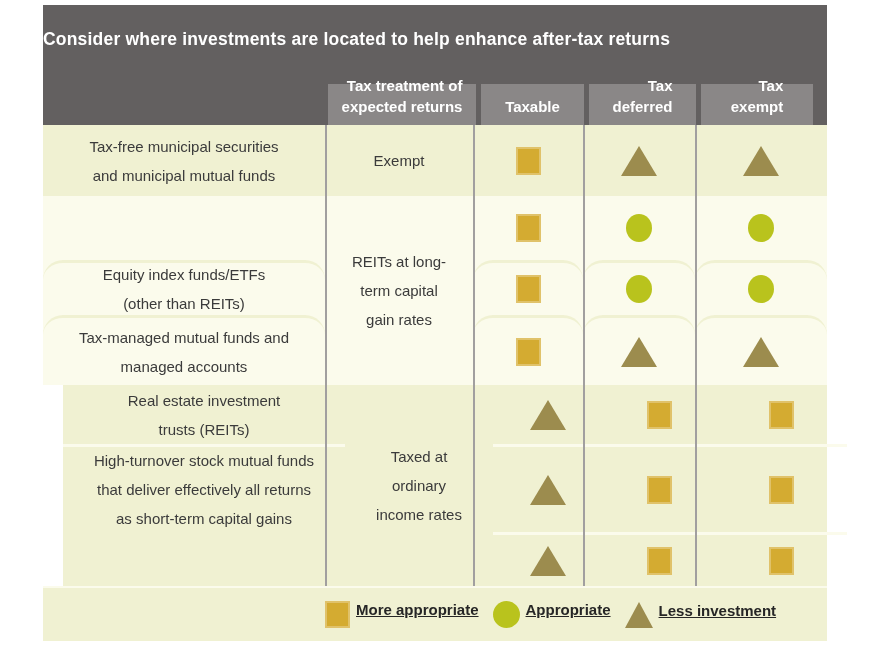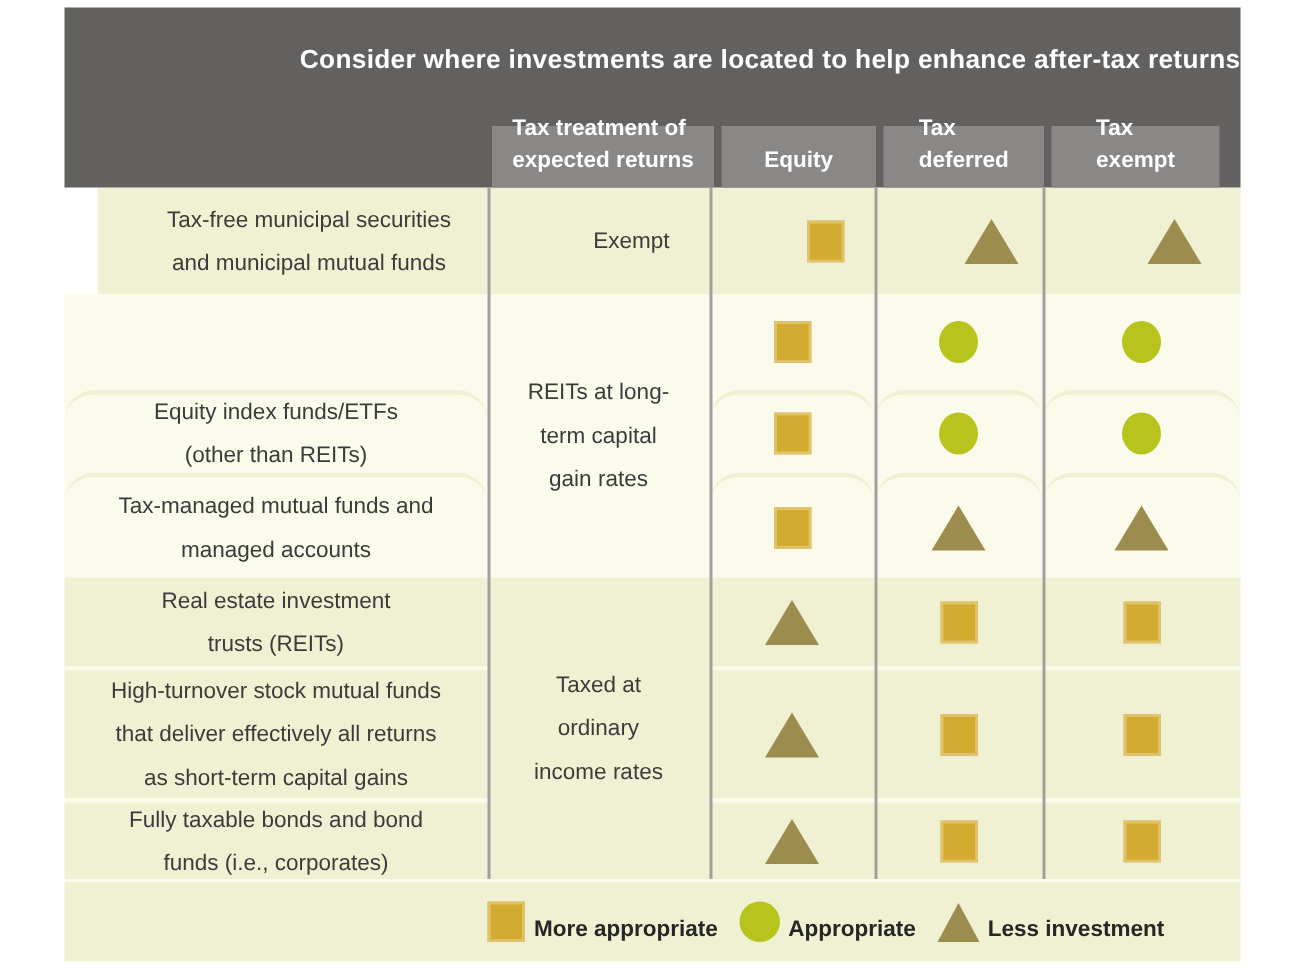--- a/index.html
+++ b/index.html
@@ -7,68 +7,68 @@
     --c-band_light:#fbfbec; --c-square:#d4ab31; --c-circle:#b9c31d;
     --c-triangle:#9c8c4e; --c-divider:#a19f9f; --c-body_text:#3b3b3b;
     --c-legend_text:#262626; --c-header_text:#ffffff;
   }
   *{margin:0;padding:0;box-sizing:border-box;}
   body{width:875px;height:653px;background:#ffffff;font-family:"Liberation Sans",sans-serif;position:relative;overflow:hidden;}
   .container{position:absolute;left:43px;top:5px;width:784px;height:636px;}
 
   
   .banner{position:relative;width:784px;height:120px;background:var(--c-banner);}
-  .title{position:absolute;top:24px;left:0;right:0;text-align:right;color:var(--c-header_text);
+  .title{position:absolute;top:24px;left:0;right:0;text-align:left;color:var(--c-header_text);
          font-size:17.5px;font-weight:bold;letter-spacing:.2px;}
   .hbox{position:absolute;bottom:0;height:41px;background:var(--c-header_box);color:var(--c-header_text);
-        font-size:15px;font-weight:bold;line-height:21px;text-align:left;white-space:pre-line;
+        font-size:15px;font-weight:bold;line-height:21px;text-align:right;white-space:pre-line;
         display:flex;align-items:flex-end;justify-content:center;padding-bottom:8px;}
   .hbox1{left:285px;width:148px;}
   .hbox2{left:438px;width:103px;}
   .hbox3{left:546px;width:107px;}
   .hbox4{left:658px;width:112px;}
 
   
   .section{display:grid;grid-template-columns:282px 148px 110px 112px 132px;}
-  .sec1{grid-template-rows:71px;background:var(--c-band_yellow);margin-left:22px;}
+  .sec1{grid-template-rows:71px;background:var(--c-band_yellow);}
   .sec2{grid-template-rows:64px 55px 70px;background:var(--c-band_light);}
-  .sec3{grid-template-rows:59px 88px 54px;background:var(--c-band_yellow);}
+  .sec3{grid-template-rows:59px 88px 54px;background:var(--c-band_yellow);margin-left:20px;}
   .cell{display:flex;align-items:center;justify-content:center;text-align:center;
         color:var(--c-body_text);font-size:15px;line-height:29px;white-space:pre-line;}
   .sec2 .sep{border-top:3px solid var(--c-band_yellow);border-radius:20px;}
   .sec3 .sep{border-top:3px solid var(--c-band_light);}
 
   
   .sym{display:inline-block;}
   .sym-square{width:25px;height:28px;background:var(--c-square);box-shadow:inset 0 0 0 2px rgba(255,255,255,.28);}
   .sym-circle{width:26px;height:28px;border-radius:50%;background:var(--c-circle);}
   .sym-triangle{width:0;height:0;border-left:18px solid transparent;border-right:18px solid transparent;
                 border-bottom:30px solid var(--c-triangle);}
 
   
   .legend{height:55px;background:var(--c-band_yellow);border-top:2px solid var(--c-band_light);
           display:flex;align-items:center;padding-left:282px;gap:14px;}
-  .legend-item{display:flex;align-items:flex-end;gap:6px;font-weight:bold;font-size:15px;color:var(--c-legend_text);}
+  .legend-item{display:flex;align-items:flex-start;gap:6px;font-weight:bold;font-size:15px;color:var(--c-legend_text);text-decoration:underline;}
   .legend .sym-square{width:25px;height:27px;}
   .legend .sym-circle{width:27px;height:27px;}
   .legend .sym-triangle{border-left-width:14px;border-right-width:14px;border-bottom-width:26px;}
 
   
   .vline{position:absolute;top:120px;height:461px;width:2px;background:var(--c-divider);z-index:2;}
 </style>
 </head>
 <body>
 
 <div class="container">
 
   <div class="banner">
     <div class="title">Consider where investments are located to help enhance after-tax returns</div>
     <div class="hbox hbox1">Tax treatment of
 expected returns</div>
-    <div class="hbox hbox2">Equity</div>
+    <div class="hbox hbox2">Taxable</div>
     <div class="hbox hbox3">Tax
 deferred</div>
     <div class="hbox hbox4">Tax
 exempt</div>
   </div>
 
   <div class="section sec1">
     <div class="cell">Tax-free municipal securities
 and municipal mutual funds</div>
     <div class="cell">Exempt</div>
@@ -108,22 +108,20 @@
     <div class="cell" style="grid-column:4;grid-row:1"><span class="sym sym-square"></span></div>
     <div class="cell" style="grid-column:5;grid-row:1"><span class="sym sym-square"></span></div>
 
     <div class="cell sep" style="grid-column:1;grid-row:2">High-turnover stock mutual funds
 that deliver effectively all returns
 as short-term capital gains</div>
     <div class="cell sep" style="grid-column:3;grid-row:2"><span class="sym sym-triangle"></span></div>
     <div class="cell sep" style="grid-column:4;grid-row:2"><span class="sym sym-square"></span></div>
     <div class="cell sep" style="grid-column:5;grid-row:2"><span class="sym sym-square"></span></div>
 
-    <div class="cell sep" style="grid-column:1;grid-row:3">Fully taxable bonds and bond
-funds (i.e., corporates)</div>
     <div class="cell sep" style="grid-column:3;grid-row:3"><span class="sym sym-triangle"></span></div>
     <div class="cell sep" style="grid-column:4;grid-row:3"><span class="sym sym-square"></span></div>
     <div class="cell sep" style="grid-column:5;grid-row:3"><span class="sym sym-square"></span></div>
   </div>
 
   <div class="legend">
     <div class="legend-item">
       <span class="sym sym-square"></span>
       <span>More appropriate</span>
     </div>

